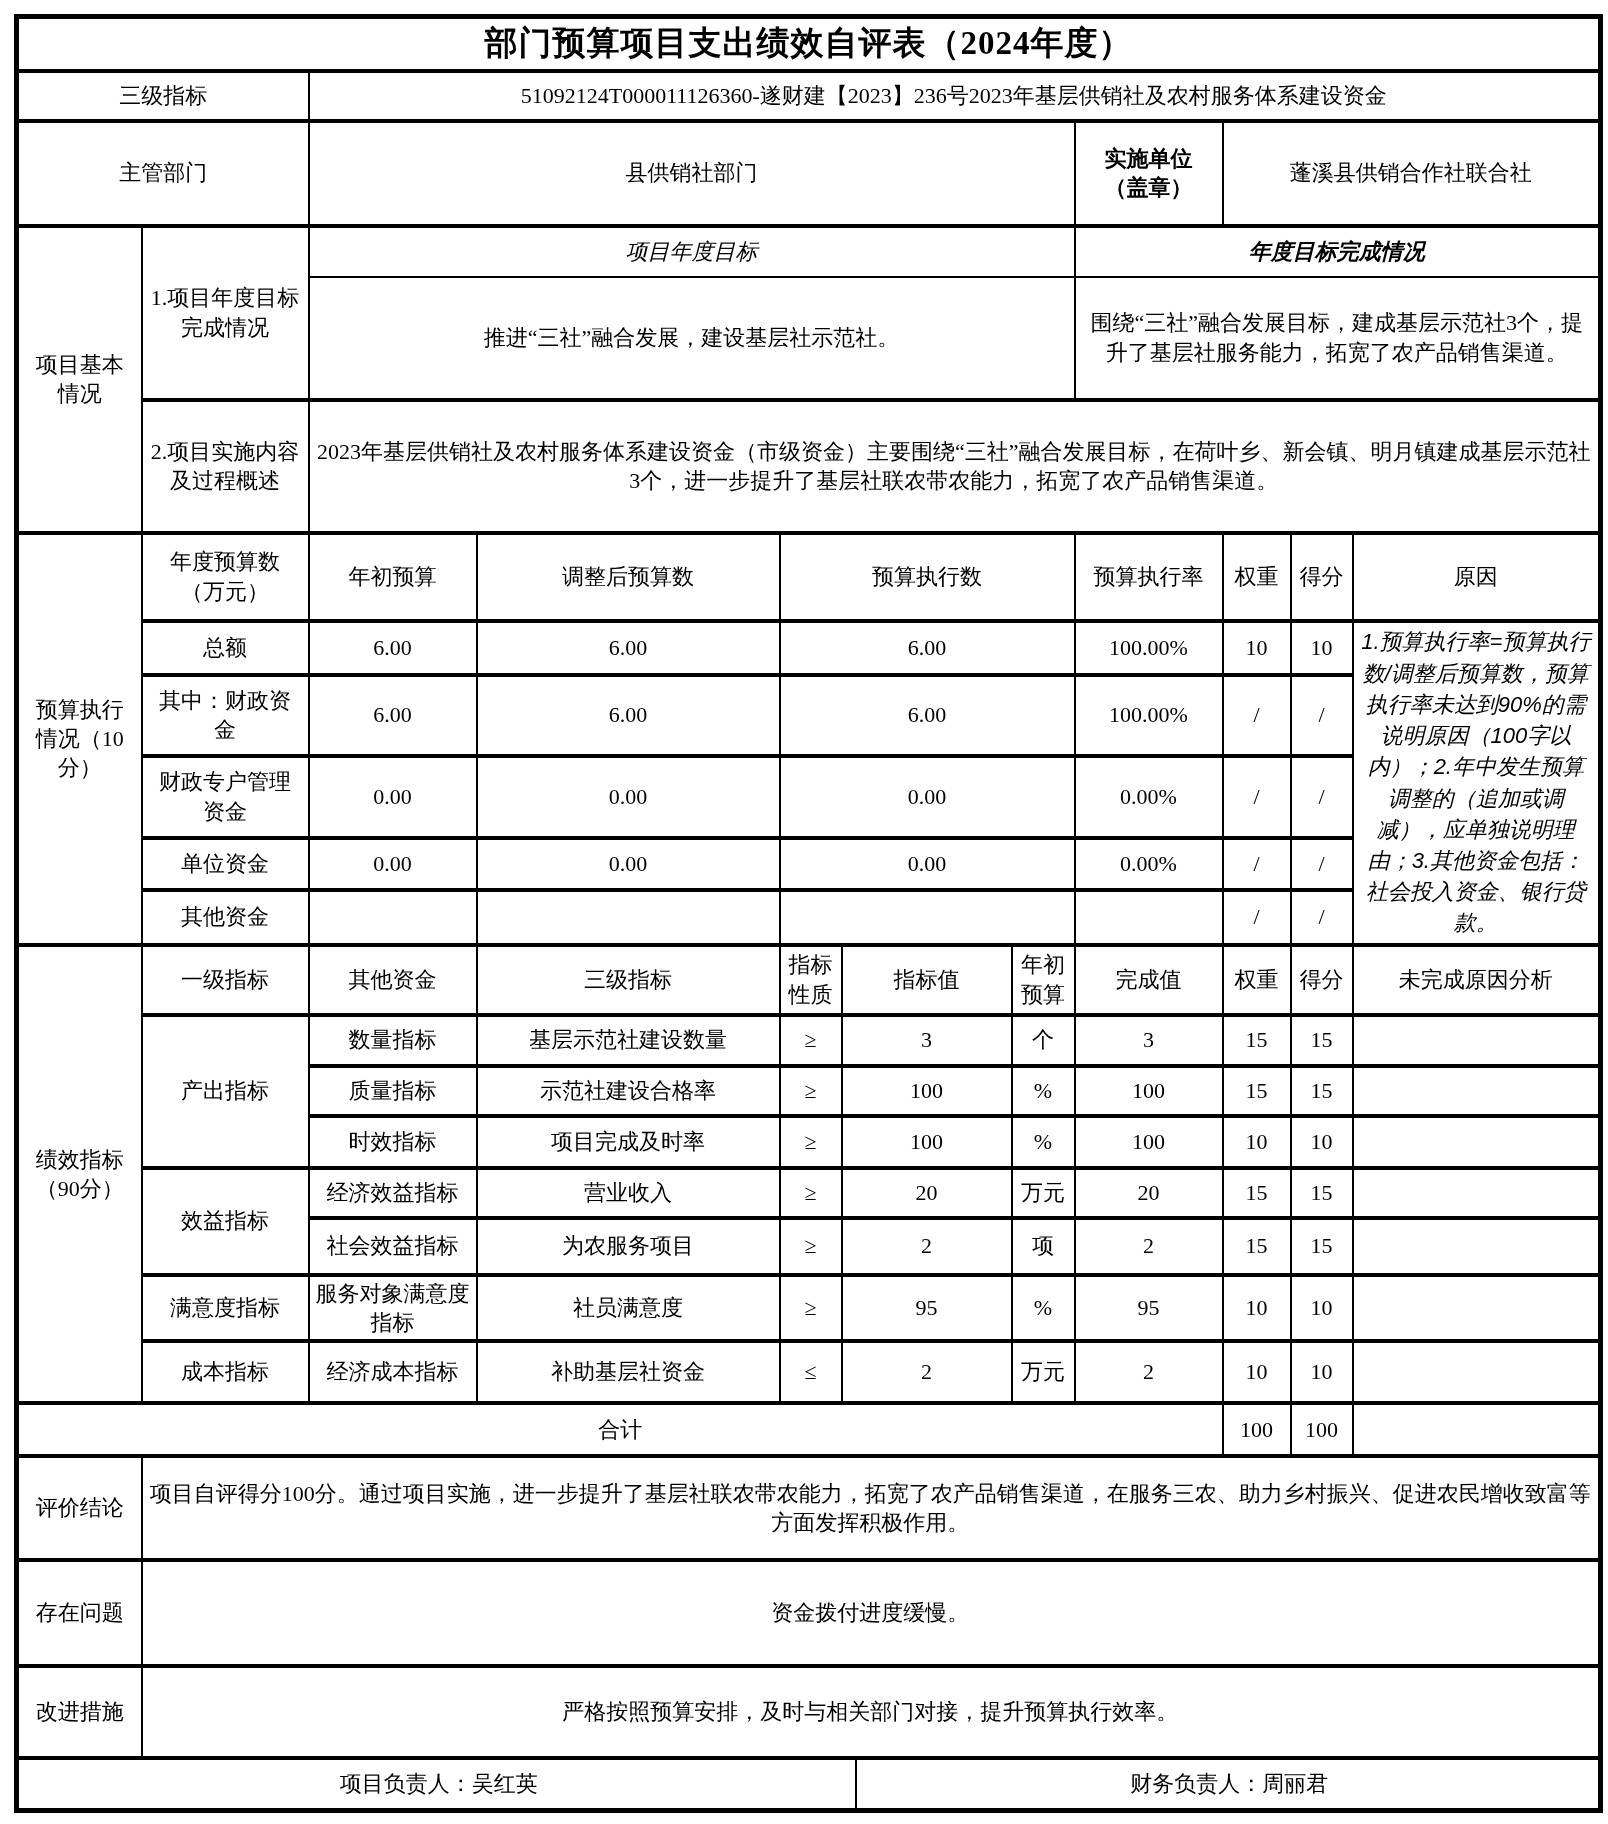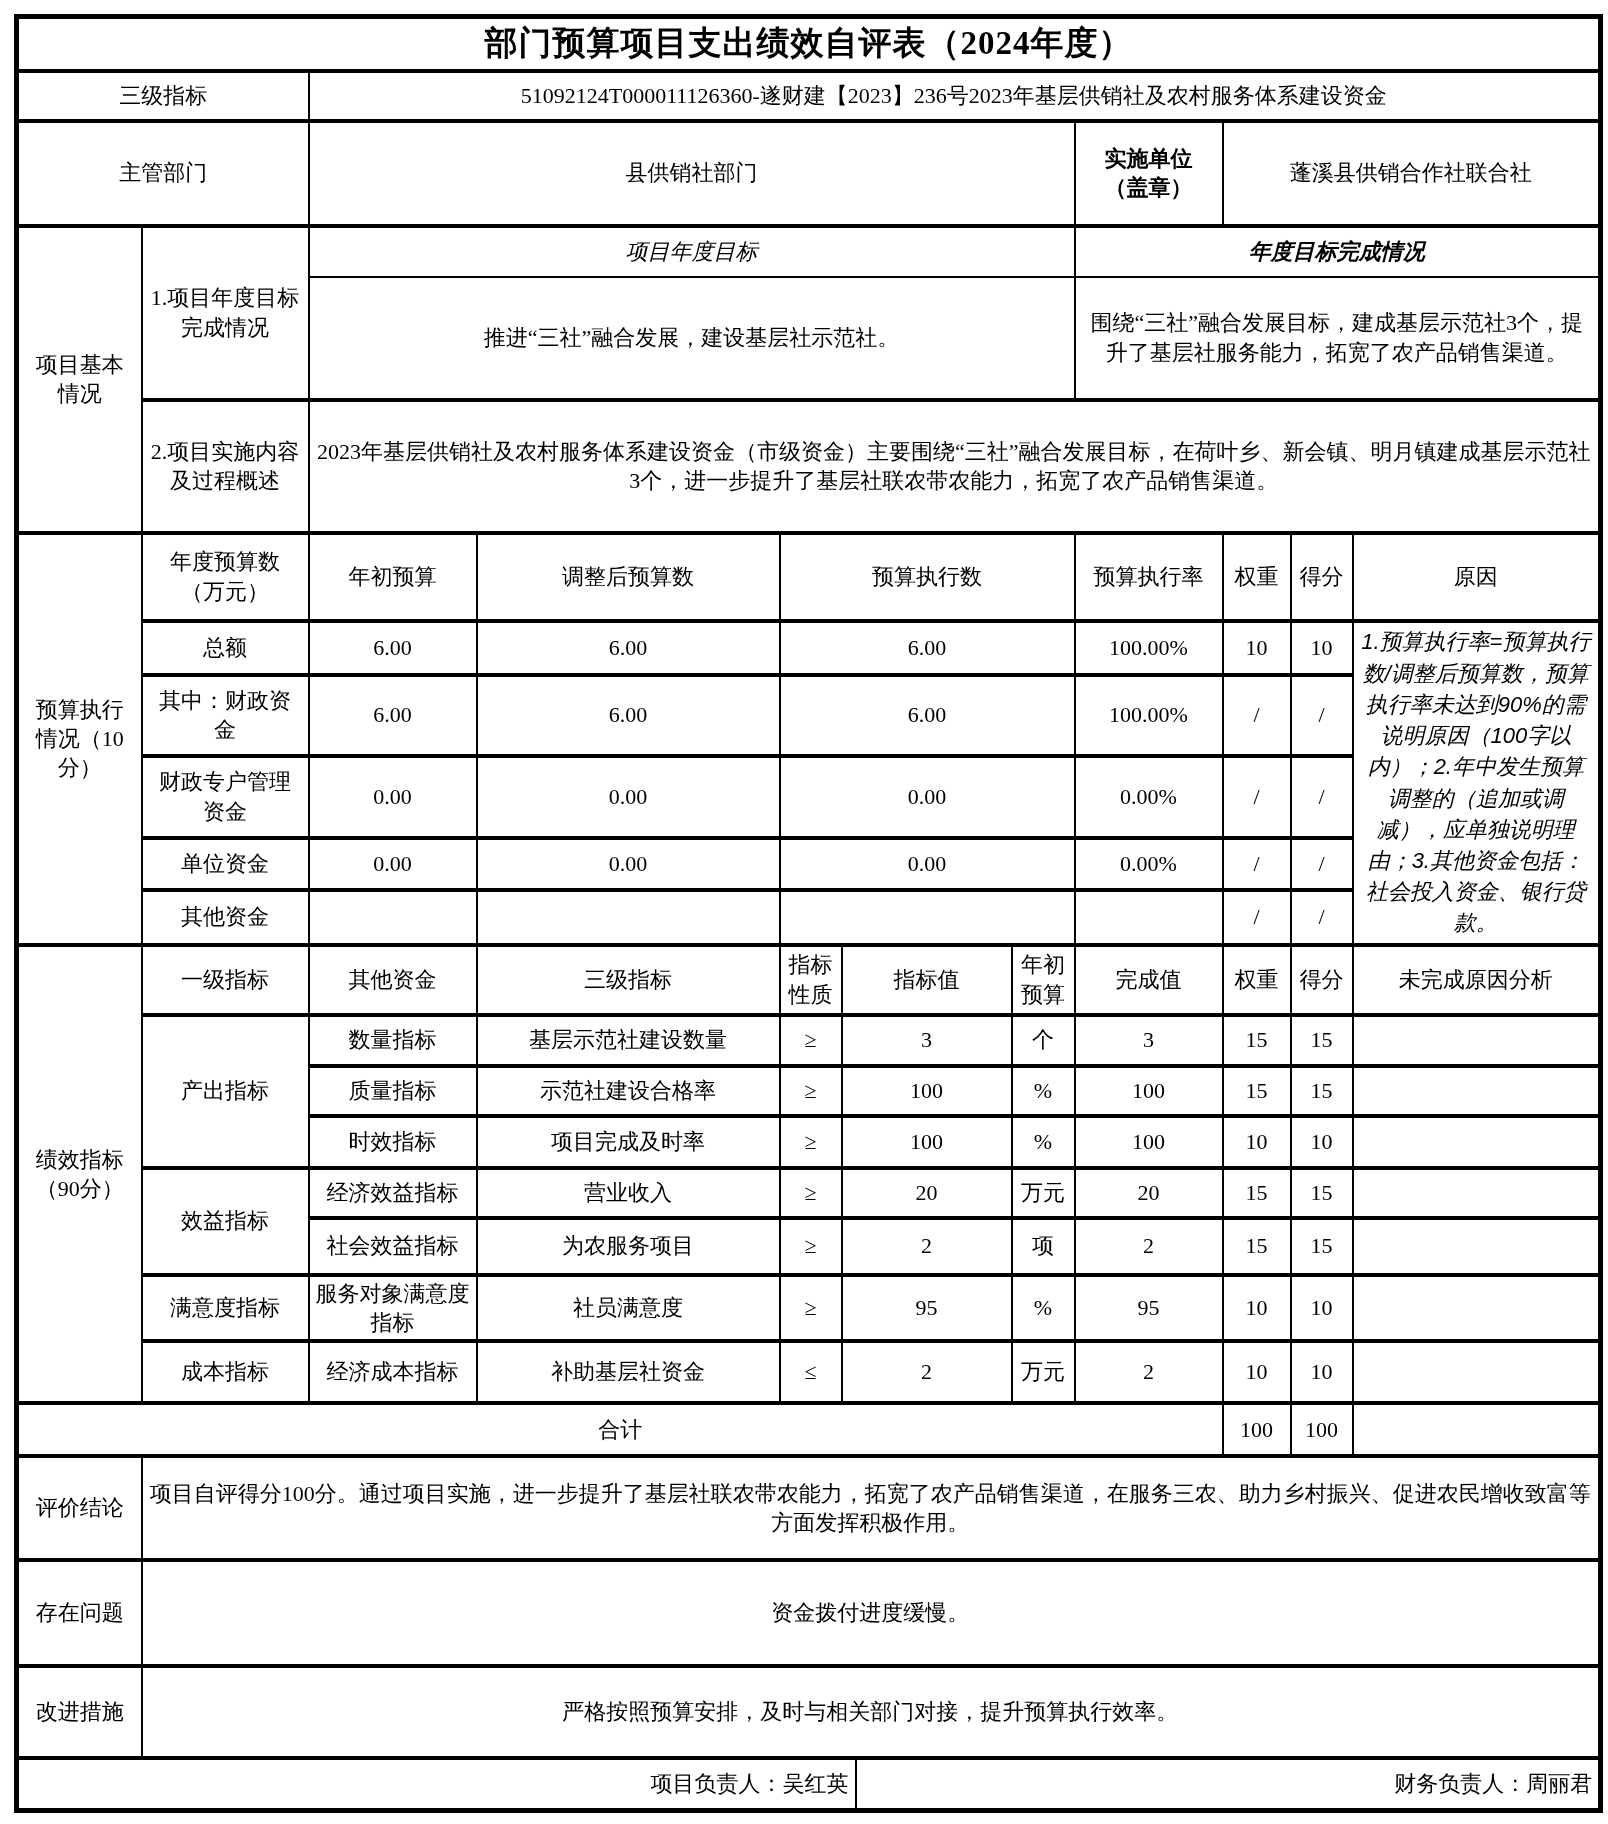--- a/index.html
+++ b/index.html
@@ -26,21 +26,21 @@
     padding:2px 6px;
     overflow:hidden;
   }
   .title-cell { font-weight:bold; font-size:33px; letter-spacing:1px; }
   .bold { font-weight:bold; }
   .thin-b { border-bottom-width:2px;font-style:italic; }
   .reason-cell {
     font-family:"Liberation Sans","DejaVu Sans",sans-serif;
     font-size:22px; line-height:1.42; padding:2px 5px;font-style:italic;
   }
-  .left { text-align:right; padding-left:10px; }
+  .left { text-align:center; padding-left:10px; }
   .pre { white-space:pre-line; }
 </style>
 </head>
 <body>
 
 <table class="selfeval">
   <colgroup>
     <col style="width:125px">
       <col style="width:167px">
       <col style="width:168px">

